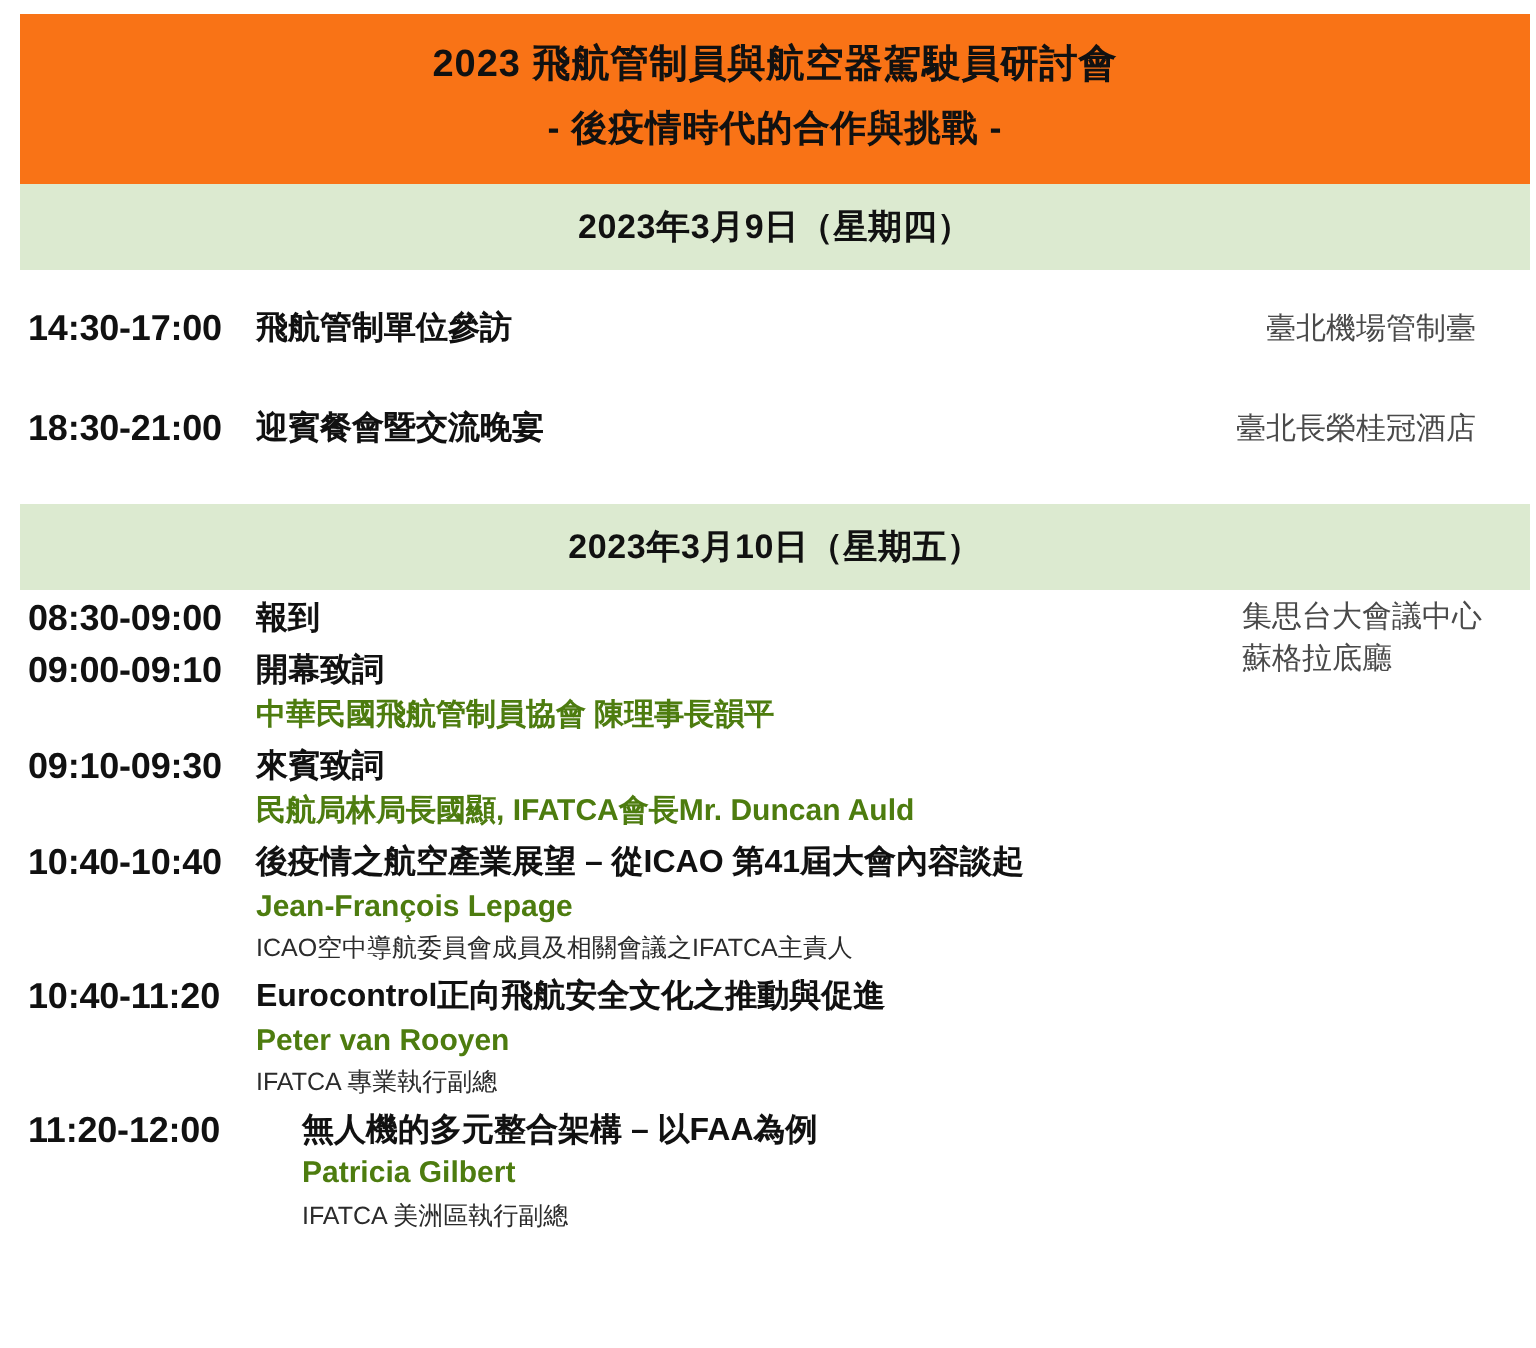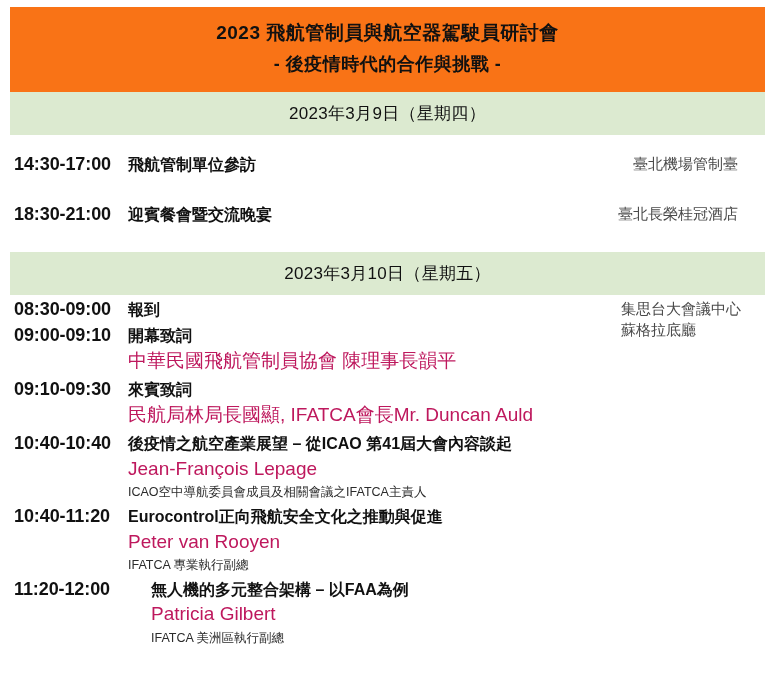--- a/index.html
+++ b/index.html
@@ -50,21 +50,21 @@
     height: 43px;
     display: flex;
     align-items: center;
     justify-content: center;
   }
   .day-band.second {
     margin-top: 13px;
   }
   .day-band-text {
     font-size: 17px;
-    font-weight: normal;
+    font-weight: bold;
     color: #111111;
     letter-spacing: 0.3px;
   }
 
   
   .day-body {
     position: relative;
     padding: 0 3px 0 0;
   }
 
@@ -93,23 +93,23 @@
   }
 
   .sess-title {
     font-size: 16px;
     font-weight: bold;
     color: #111111;
     line-height: 1.35;
     white-space: nowrap;
   }
   .speaker {
-    font-size: 19px;
-    font-weight: normal;
-    color: #be185d;
+    font-size: 15px;
+    font-weight: bold;
+    color: #4d7c0f;
     line-height: 1.5;
     white-space: nowrap;
   }
   .affil {
     font-size: 12.5px;
     font-weight: normal;
     color: #2b2b2b;
     line-height: 1.5;
     white-space: nowrap;
   }

